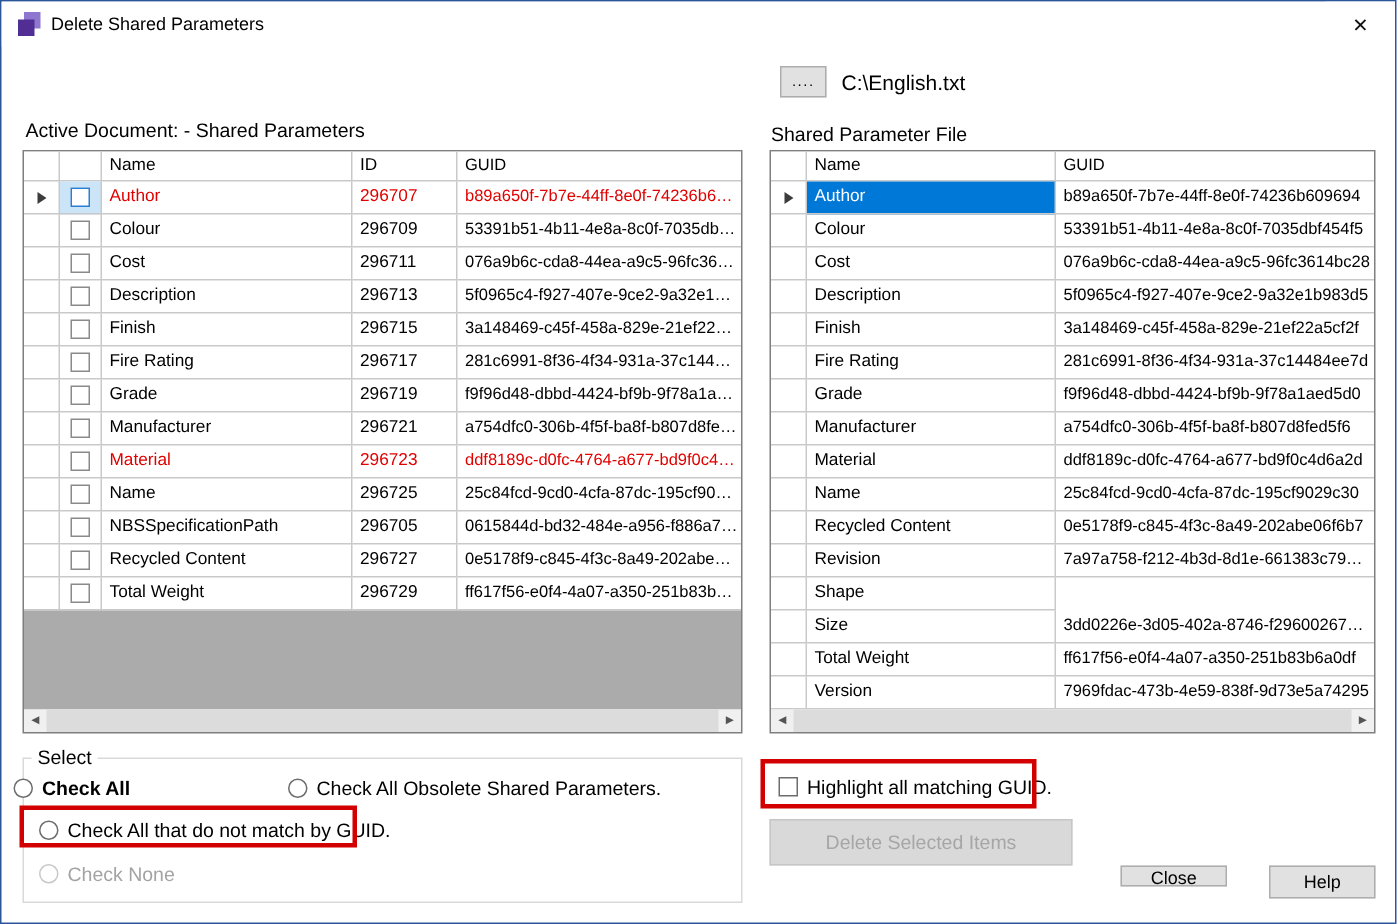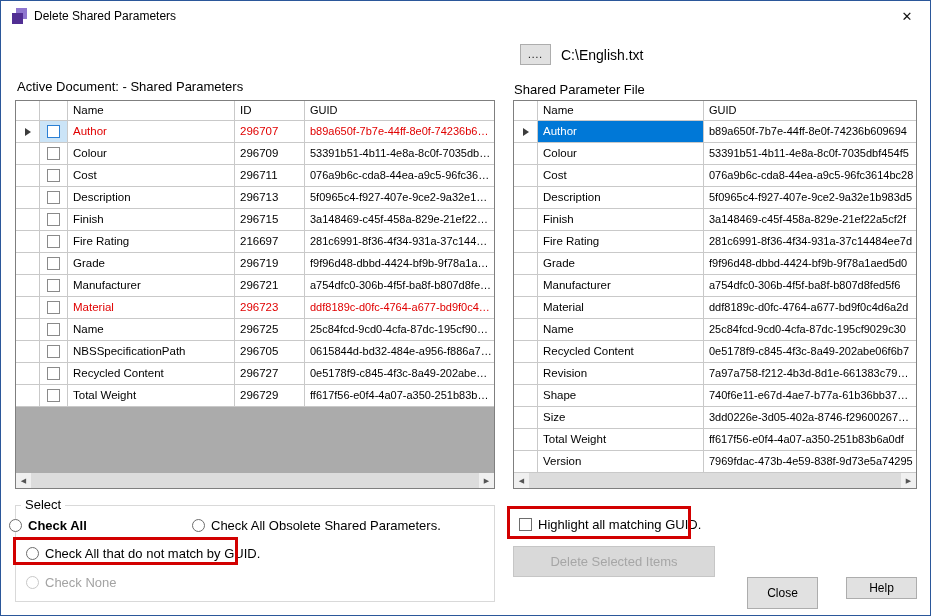--- a/index.html
+++ b/index.html
@@ -67,21 +67,21 @@
   .cbox{width:13px;height:13px;border:1px solid #6d6d6d;background:#fff;box-sizing:border-box;margin-right:6px;flex:none;}
 
   
   .ann{position:absolute;border:3px solid var(--annotation,#d20000);box-sizing:border-box;z-index:20;background:transparent;}
   #ann-nomatch{left:12px;top:536px;width:225px;height:28px;}
   #ann-highlight{left:506px;top:505px;width:184px;height:33px;}
 
   
   .btn{position:absolute;background:#e1e1e1;border:1px solid #adadad;font-size:12px;color:#000;box-sizing:border-box;font-family:inherit;padding:0;}
   #btn-delete{left:512px;top:545px;width:202px;height:31px;background:#d9d9d9;border:1px solid #c6c6c6;color:#a6a6a6;font-size:13px;}
-  #btn-close{left:746px;top:576px;width:71px;height:32px;}
+  #btn-close{left:746px;top:576px;width:71px;height:14px;}
   #btn-help{left:845px;top:576px;width:71px;height:22px;}
 </style>
 </head>
 <body>
 
 <div class="win">
 
   <div class="tbar">
     <span class="appicon">
         <span class="b1"></span>
@@ -152,21 +152,21 @@
     <div class="cell lnm">Finish</div>
     <div class="cell lid">296715</div>
     <div class="cell lgd">3a148469-c45f-458a-829e-21ef22a5cf2f</div>
   </div>
   <div class="grow">
     <div class="cell ind"></div>
     <div class="cell chk">
             <span class="cb"></span>
           </div>
     <div class="cell lnm">Fire Rating</div>
-    <div class="cell lid">216697</div>
+    <div class="cell lid">296717</div>
     <div class="cell lgd">281c6991-8f36-4f34-931a-37c14484ee7d</div>
   </div>
   <div class="grow">
     <div class="cell ind"></div>
     <div class="cell chk">
             <span class="cb"></span>
           </div>
     <div class="cell lnm">Grade</div>
     <div class="cell lid">296719</div>
     <div class="cell lgd">f9f96d48-dbbd-4424-bf9b-9f78a1aed5d0</div>
@@ -299,21 +299,20 @@
     <div class="cell rgd">0e5178f9-c845-4f3c-8a49-202abe06f6b7</div>
   </div>
   <div class="grow">
     <div class="cell ind"></div>
     <div class="cell rnm">Revision</div>
     <div class="cell rgd">7a97a758-f212-4b3d-8d1e-661383c79e4d</div>
   </div>
   <div class="grow">
     <div class="cell ind"></div>
     <div class="cell rnm">Shape</div>
-    <div class="cell rgd">740f6e11-e67d-4ae7-b77a-61b36bb37bde</div>
   </div>
   <div class="grow">
     <div class="cell ind"></div>
     <div class="cell rnm">Size</div>
     <div class="cell rgd">3dd0226e-3d05-402a-8746-f296002671e6</div>
   </div>
   <div class="grow">
     <div class="cell ind"></div>
     <div class="cell rnm">Total Weight</div>
     <div class="cell rgd">ff617f56-e0f4-4a07-a350-251b83b6a0df</div>

